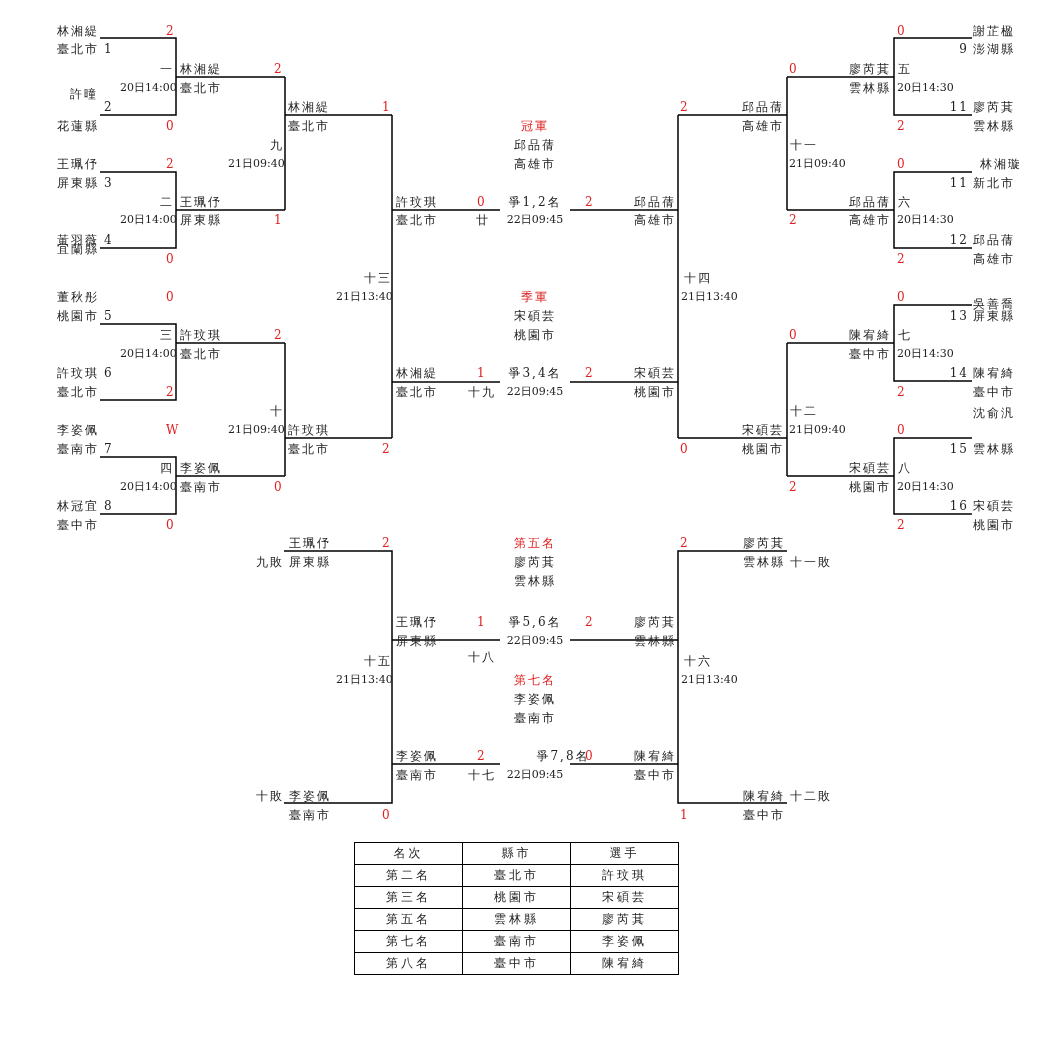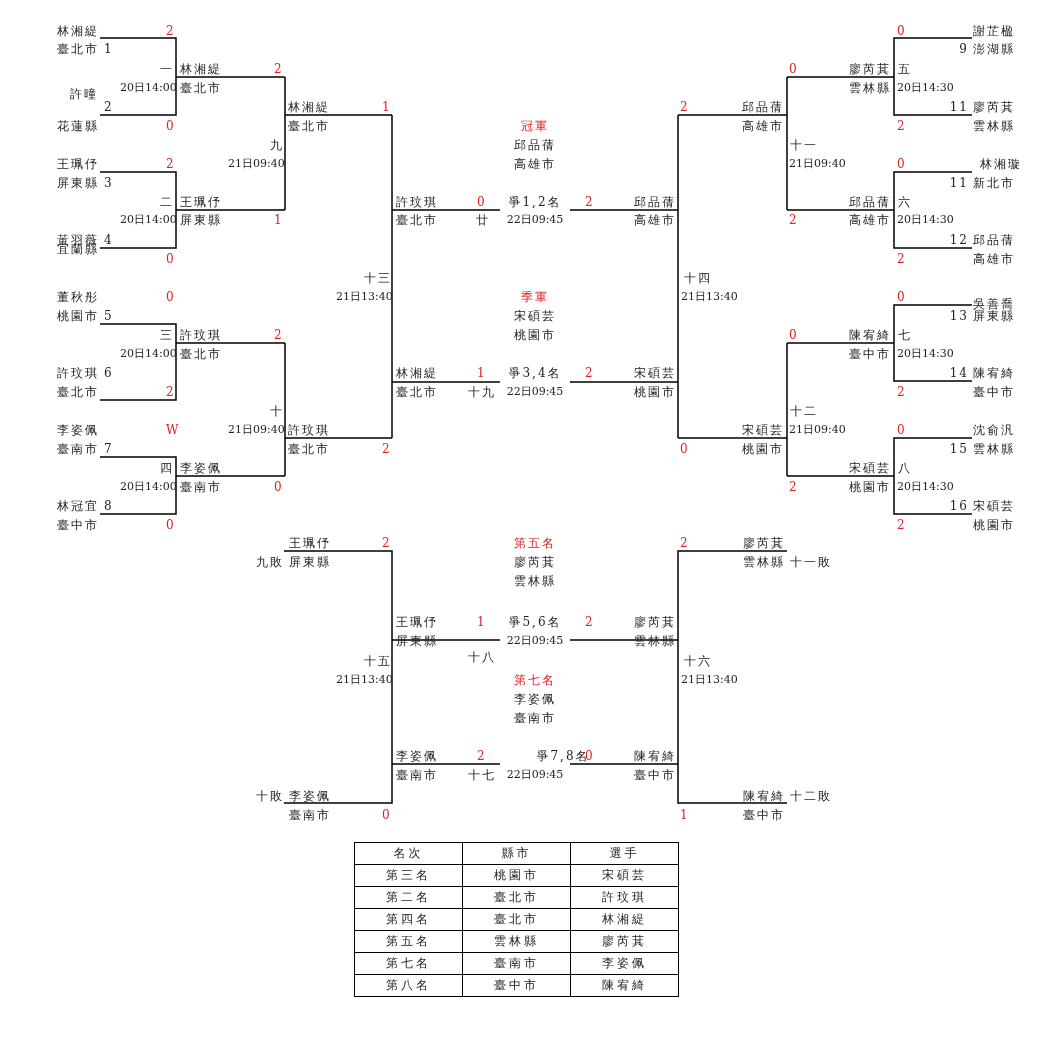--- a/index.html
+++ b/index.html
@@ -201,21 +201,21 @@
 <div class="t ra" style="left:935px;top:309px;width:34px">13</div>
 <div class="t" style="left:973px;top:309px">屏東縣</div>
 <div class="t" style="left:898px;top:328px">七</div>
 <div class="t sm" style="left:897px;top:347px">20日14:30</div>
 <div class="t ra" style="left:935px;top:366px;width:34px">14</div>
 <div class="t" style="left:973px;top:366px">陳宥綺</div>
 <div class="t r" style="left:897px;top:385px">2</div>
 <div class="t" style="left:973px;top:385px">臺中市</div>
 
 <div class="t r" style="left:897px;top:423px">0</div>
-<div class="t" style="left:973px;top:423px">沈俞汎</div>
+<div class="t" style="left:973px;top:406px">沈俞汎</div>
 <div class="t ra" style="left:935px;top:442px;width:34px">15</div>
 <div class="t" style="left:973px;top:442px">雲林縣</div>
 <div class="t" style="left:898px;top:461px">八</div>
 <div class="t sm" style="left:897px;top:480px">20日14:30</div>
 <div class="t ra" style="left:935px;top:499px;width:34px">16</div>
 <div class="t" style="left:973px;top:499px">宋碩芸</div>
 <div class="t r" style="left:897px;top:518px">2</div>
 <div class="t" style="left:973px;top:518px">桃園市</div>
 
 <div class="t" style="left:289px;top:536px">王珮伃</div>
@@ -271,35 +271,30 @@
 <table class="rank">
   <thead>
     <tr>
       <th>名次</th>
       <th>縣市</th>
       <th>選手</th>
     </tr>
   </thead>
   <tbody>
     <tr>
+        <td>第二名</td>
+        <td>臺北市</td>
+        <td>許玟琪</td>
+      </tr>
+    <tr>
         <td>第三名</td>
         <td>桃園市</td>
         <td>宋碩芸</td>
       </tr>
     <tr>
-        <td>第二名</td>
-        <td>臺北市</td>
-        <td>許玟琪</td>
-      </tr>
-    <tr>
-        <td>第四名</td>
-        <td>臺北市</td>
-        <td>林湘緹</td>
-      </tr>
-    <tr>
         <td>第五名</td>
         <td>雲林縣</td>
         <td>廖芮萁</td>
       </tr>
     <tr>
         <td>第七名</td>
         <td>臺南市</td>
         <td>李姿佩</td>
       </tr>
     <tr>

